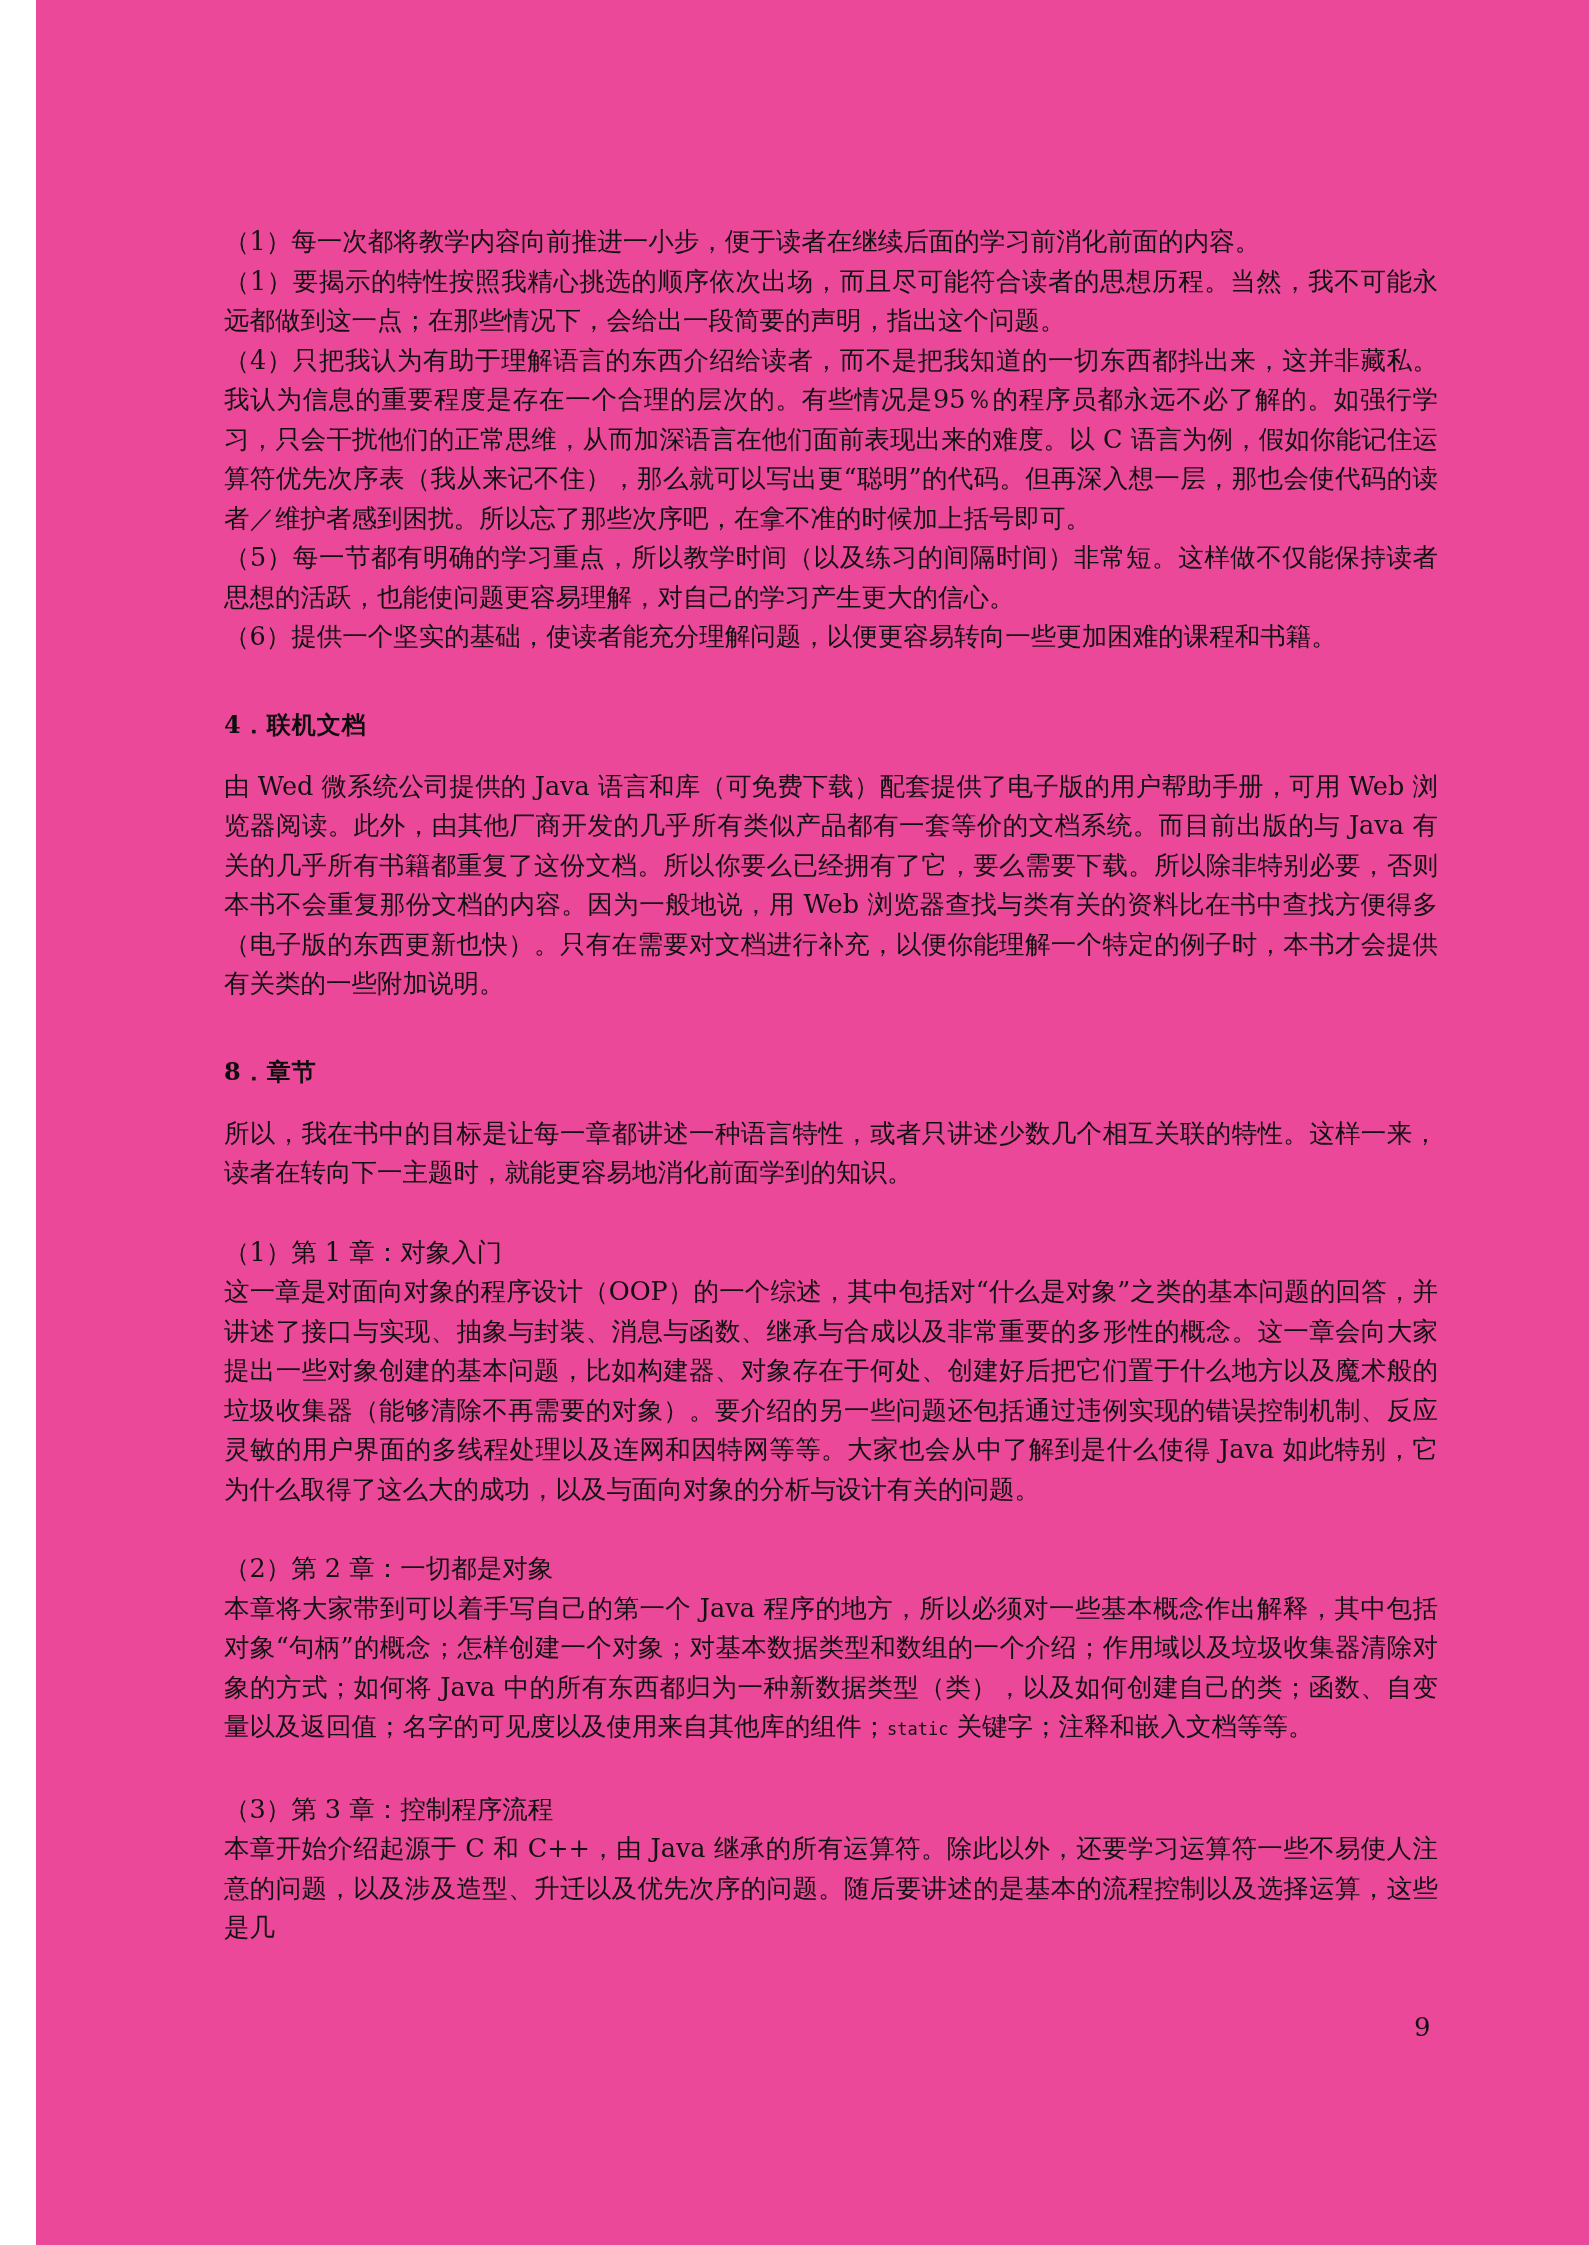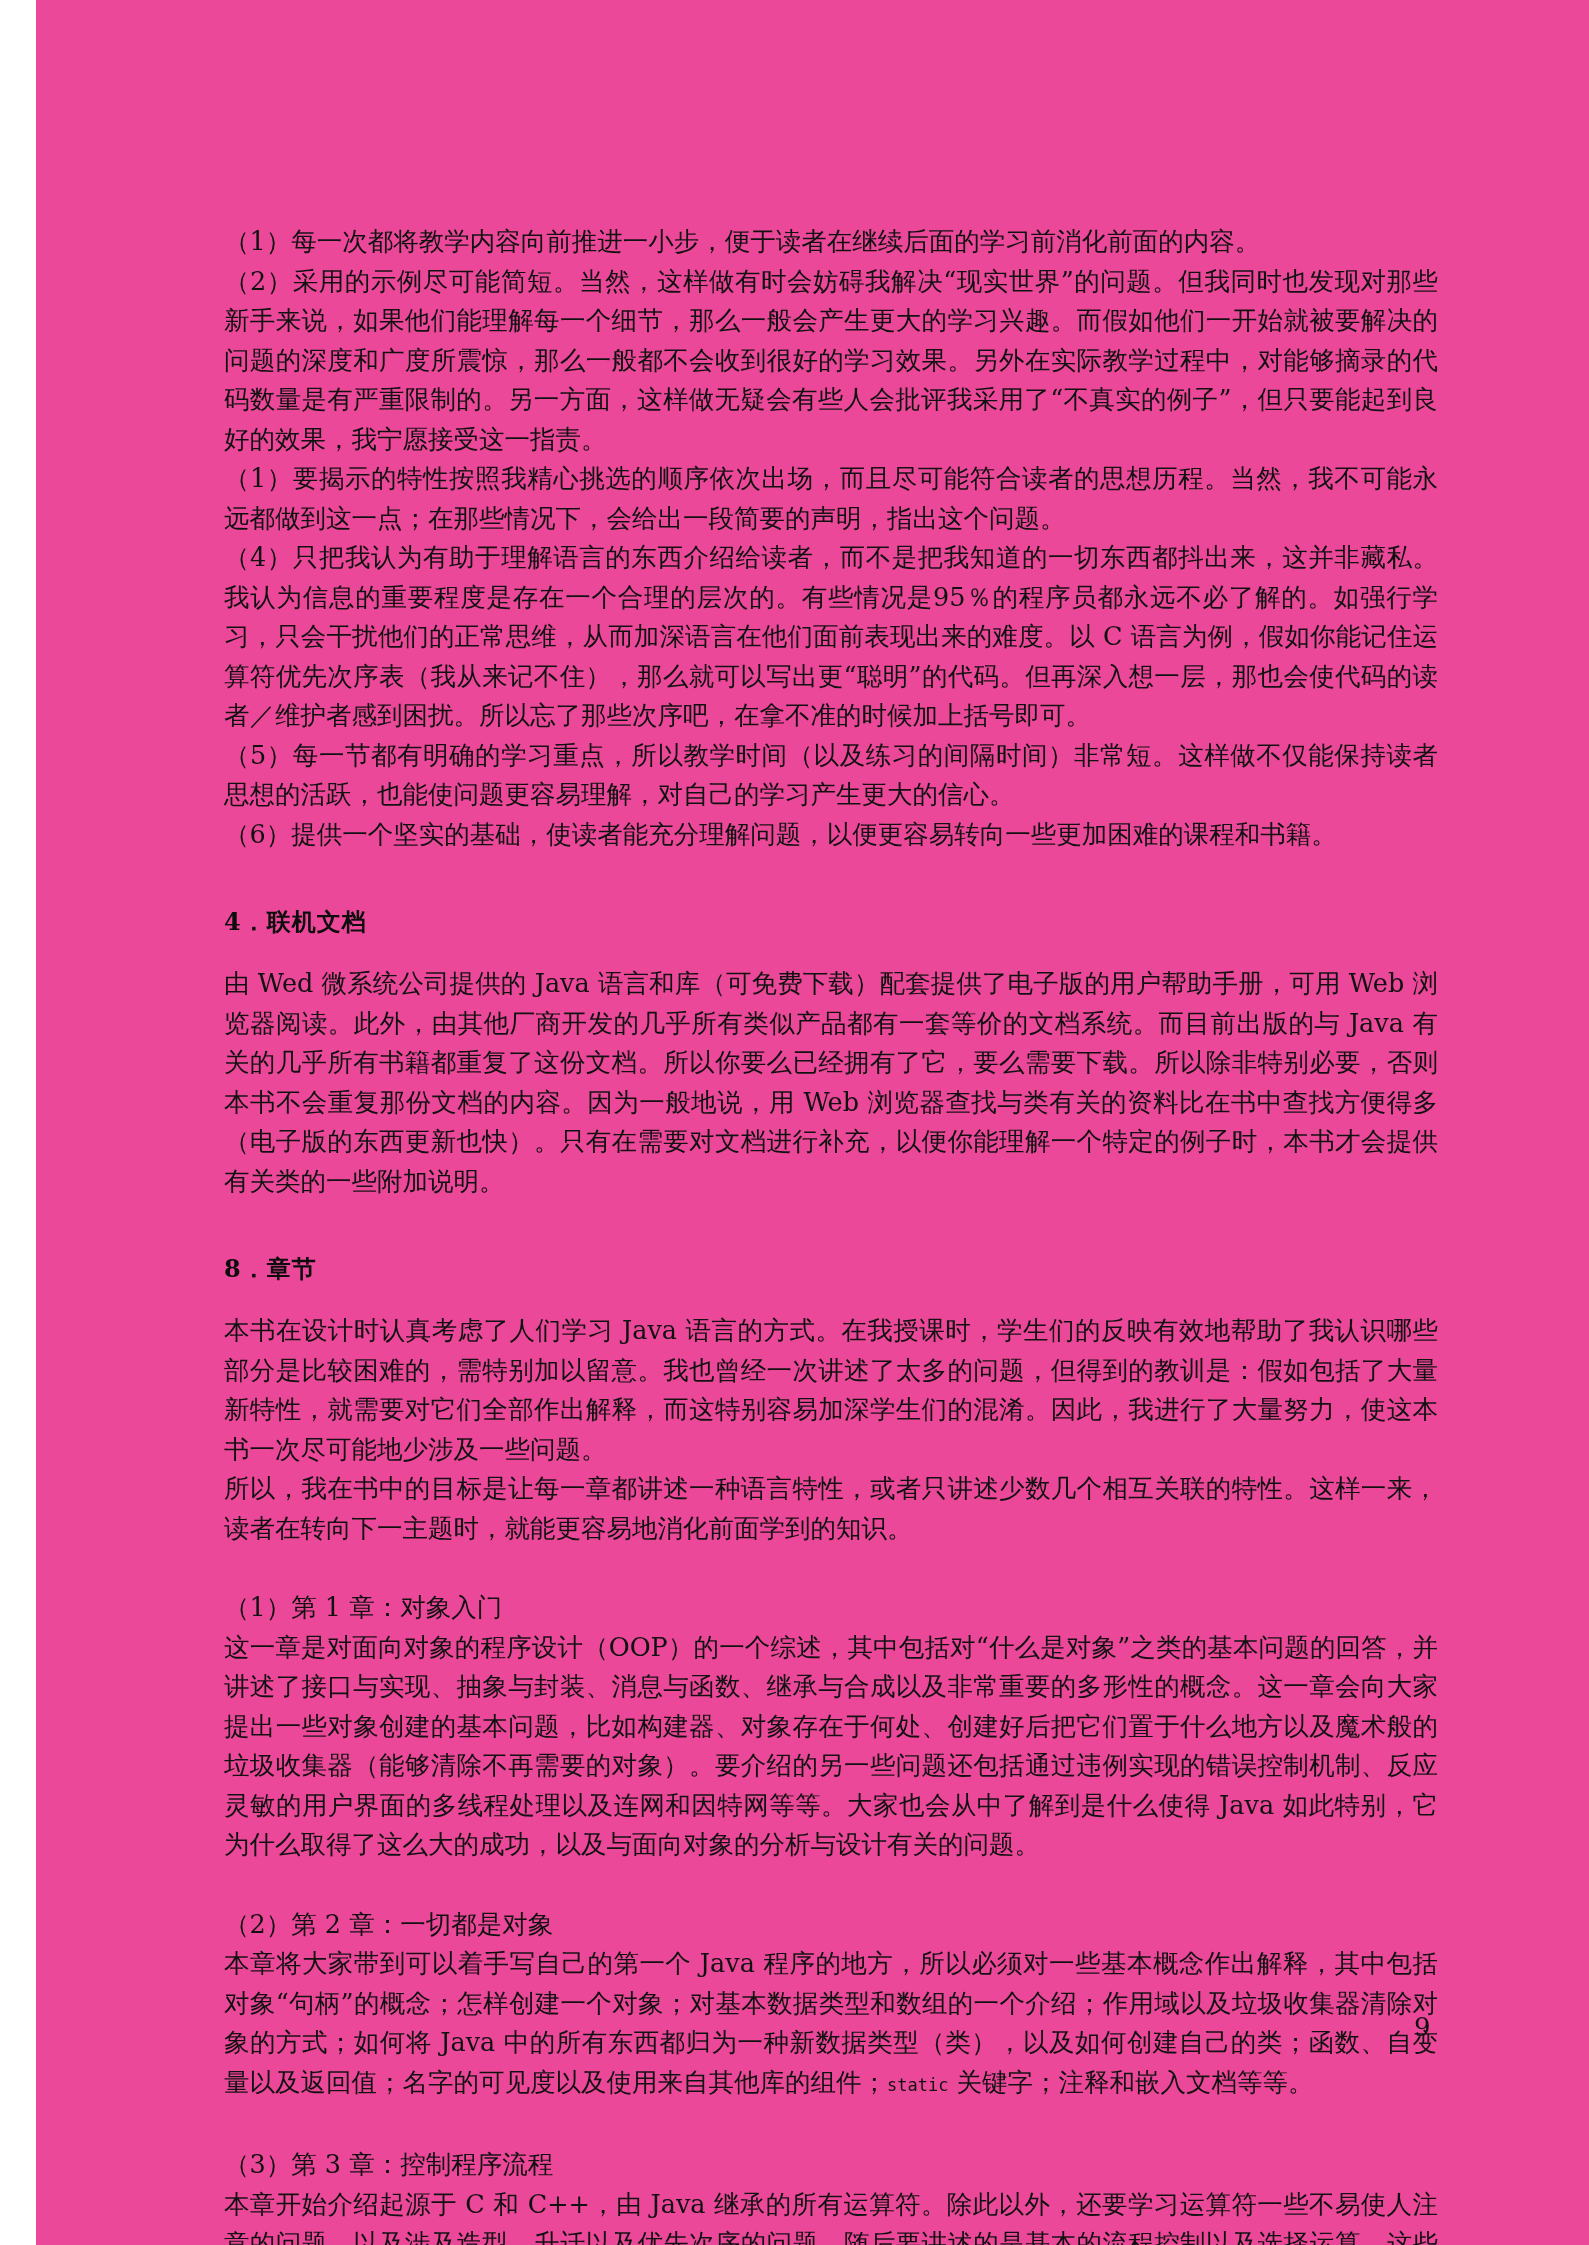--- a/index.html
+++ b/index.html
@@ -61,37 +61,35 @@
   }
 </style>
 </head>
 <body>
 
 <div class="page">
 
   <div class="content">
 
     <p class="para">（1）每一次都将教学内容向前推进一小步，便于读者在继续后面的学习前消化前面的内容。</p>
-    <p class="para">（2）采用的示例尽可能简短。当然，这样做有时会妨碍我解决“现实世界”的问题。但我同时也发现对那些新手来说，如果他们能理解每一个细节，那么一般会产生更大的学习兴趣。而假如他们一开始就被要解决的问题的深度和广度所震惊，那么一般都不会收到很好的学习效果。另外在实际教学过程中，对能够摘录的代码数量是有严重限制的。另一方面，这样做无疑会有些人会批评我采用了“不真实的例子”，但只要能起到良好的效果，我宁愿接受这一指责。</p>
     <p class="para">（1）要揭示的特性按照我精心挑选的顺序依次出场，而且尽可能符合读者的思想历程。当然，我不可能永远都做到这一点；在那些情况下，会给出一段简要的声明，指出这个问题。</p>
     <p class="para">（4）只把我认为有助于理解语言的东西介绍给读者，而不是把我知道的一切东西都抖出来，这并非藏私。我认为信息的重要程度是存在一个合理的层次的。有些情况是95％的程序员都永远不必了解的。如强行学习，只会干扰他们的正常思维，从而加深语言在他们面前表现出来的难度。以 C 语言为例，假如你能记住运算符优先次序表（我从来记不住），那么就可以写出更“聪明”的代码。但再深入想一层，那也会使代码的读者／维护者感到困扰。所以忘了那些次序吧，在拿不准的时候加上括号即可。</p>
     <p class="para">（5）每一节都有明确的学习重点，所以教学时间（以及练习的间隔时间）非常短。这样做不仅能保持读者思想的活跃，也能使问题更容易理解，对自己的学习产生更大的信心。</p>
     <p class="para">（6）提供一个坚实的基础，使读者能充分理解问题，以便更容易转向一些更加困难的课程和书籍。</p>
 
     <div class="gap-before-heading"></div>
     <h2 class="heading">4．联机文档</h2>
     <div class="gap-after-heading"></div>
 
     <p class="para">由 Wed 微系统公司提供的 Java 语言和库（可免费下载）配套提供了电子版的用户帮助手册，可用 Web 浏览器阅读。此外，由其他厂商开发的几乎所有类似产品都有一套等价的文档系统。而目前出版的与 Java 有关的几乎所有书籍都重复了这份文档。所以你要么已经拥有了它，要么需要下载。所以除非特别必要，否则本书不会重复那份文档的内容。因为一般地说，用 Web 浏览器查找与类有关的资料比在书中查找方便得多（电子版的东西更新也快）。只有在需要对文档进行补充，以便你能理解一个特定的例子时，本书才会提供有关类的一些附加说明。</p>
 
     <div class="gap-before-heading"></div>
     <h2 class="heading">8．章节</h2>
     <div class="gap-after-heading"></div>
 
-    <p class="para">本书在设计时认真考虑了人们学习 Java 语言的方式。在我授课时，学生们的反映有效地帮助了我认识哪些部分是比较困难的，需特别加以留意。我也曾经一次讲述了太多的问题，但得到的教训是：假如包括了大量新特性，就需要对它们全部作出解释，而这特别容易加深学生们的混淆。因此，我进行了大量努力，使这本书一次尽可能地少涉及一些问题。</p>
     <p class="para">所以，我在书中的目标是让每一章都讲述一种语言特性，或者只讲述少数几个相互关联的特性。这样一来，读者在转向下一主题时，就能更容易地消化前面学到的知识。</p>
 
     <div class="gap-blank"></div>
 
     <p class="para">（1）第 1 章：对象入门</p>
     <p class="para">这一章是对面向对象的程序设计（OOP）的一个综述，其中包括对“什么是对象”之类的基本问题的回答，并讲述了接口与实现、抽象与封装、消息与函数、继承与合成以及非常重要的多形性的概念。这一章会向大家提出一些对象创建的基本问题，比如构建器、对象存在于何处、创建好后把它们置于什么地方以及魔术般的垃圾收集器（能够清除不再需要的对象）。要介绍的另一些问题还包括通过违例实现的错误控制机制、反应灵敏的用户界面的多线程处理以及连网和因特网等等。大家也会从中了解到是什么使得 Java 如此特别，它为什么取得了这么大的成功，以及与面向对象的分析与设计有关的问题。</p>
 
     <div class="gap-blank"></div>
 
     <p class="para">（2）第 2 章：一切都是对象</p>

